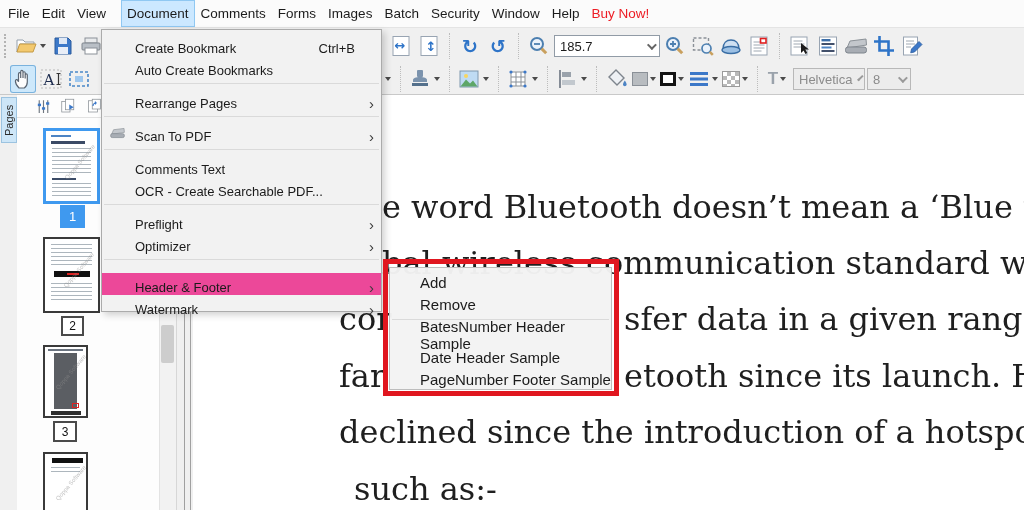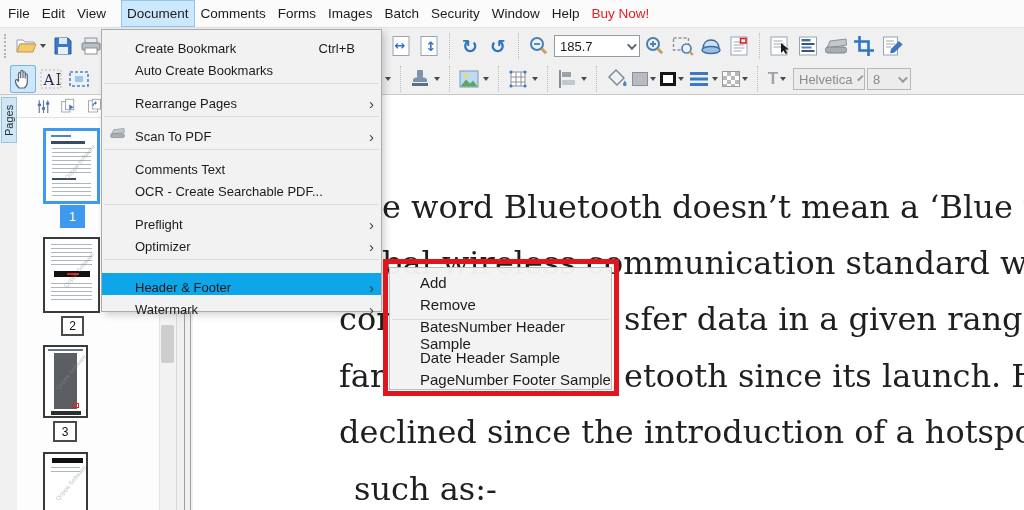--- a/index.html
+++ b/index.html
@@ -67,21 +67,21 @@
   .badge.normal{background:#fff;color:#111;border:2px solid #4a4a4a;font-size:12px;}
   
   .docarea{position:absolute;left:193px;top:95px;right:0;bottom:0;background:#fff;z-index:1;}
   .dline{position:absolute;font-family:"DejaVu Serif","Liberation Serif",serif;font-size:32px;
     color:#1f1f1f;white-space:nowrap;line-height:1.2;z-index:2;}
   
   .menu-panel{position:absolute;left:101px;top:29px;width:281px;height:283px;background:#f2f2f2;
     border:1px solid #ababab;box-shadow:3px 3px 7px rgba(0,0,0,.18);z-index:50;padding-top:4px;}
   .dmi{position:relative;height:22px;display:flex;align-items:flex-end;padding-left:33px;
     font-size:13px;color:#1b1b1b;}
-  .dmi.hl{background:#0ea5e9;margin-top:13px;}
+  .dmi.hl{background:#ec4899;margin-top:13px;}
   .dmi .shortcut{position:absolute;right:26px;color:#1b1b1b;}
   .dmi .subarrow{position:absolute;right:7px;font-size:15px;color:#3c3c3c;line-height:1;}
   .dmi .mi-ic{position:absolute;left:7px;top:3px;}
   .dsep{height:1px;background:#dadada;margin:5px 2px;}
   
   .sub-panel{position:absolute;left:389px;top:267px;width:223px;height:123px;
     background:rgba(243,243,243,.97);border:1px solid #bdbdbd;z-index:60;padding-top:3px;}
   .smi{height:22px;display:flex;align-items:center;padding-left:30px;font-size:15px;color:#1b1b1b;}
   .ssep{height:1px;background:#dadada;margin:4px 2px;}
   .red-rect{position:absolute;left:383px;top:259px;width:236px;height:137px;
@@ -176,21 +176,21 @@
     <div class="vsep"></div>
     <div class="tbtn">
       <span>
           <svg width="24" height="24" viewBox="0 0 24 24">
             <circle cx="10" cy="10" r="6" fill="#eaf2fb" stroke="#4c7fb0" stroke-width="2"></circle>
             <path d="M14.6 14.6l4.6 4.6" stroke="#c9a05e" stroke-width="3"></path>
             <path d="M7 10h6" stroke="#4c7fb0" stroke-width="1.8"></path>
           </svg>
         </span>
     </div>
-    <div class="combo" style="width:86px;">
+    <div class="combo" style="width:106px;">
       <span>185.7</span>
       <span class="chev" style="margin-left:auto;"></span>
     </div>
     <div class="tbtn">
       <span>
           <svg width="24" height="24" viewBox="0 0 24 24">
             <circle cx="10" cy="10" r="6" fill="#eaf2fb" stroke="#4c7fb0" stroke-width="2"></circle>
             <path d="M14.6 14.6l4.6 4.6" stroke="#c9a05e" stroke-width="3"></path>
             <path d="M7 10h6M10 7v6" stroke="#4c7fb0" stroke-width="1.8"></path>
           </svg>

